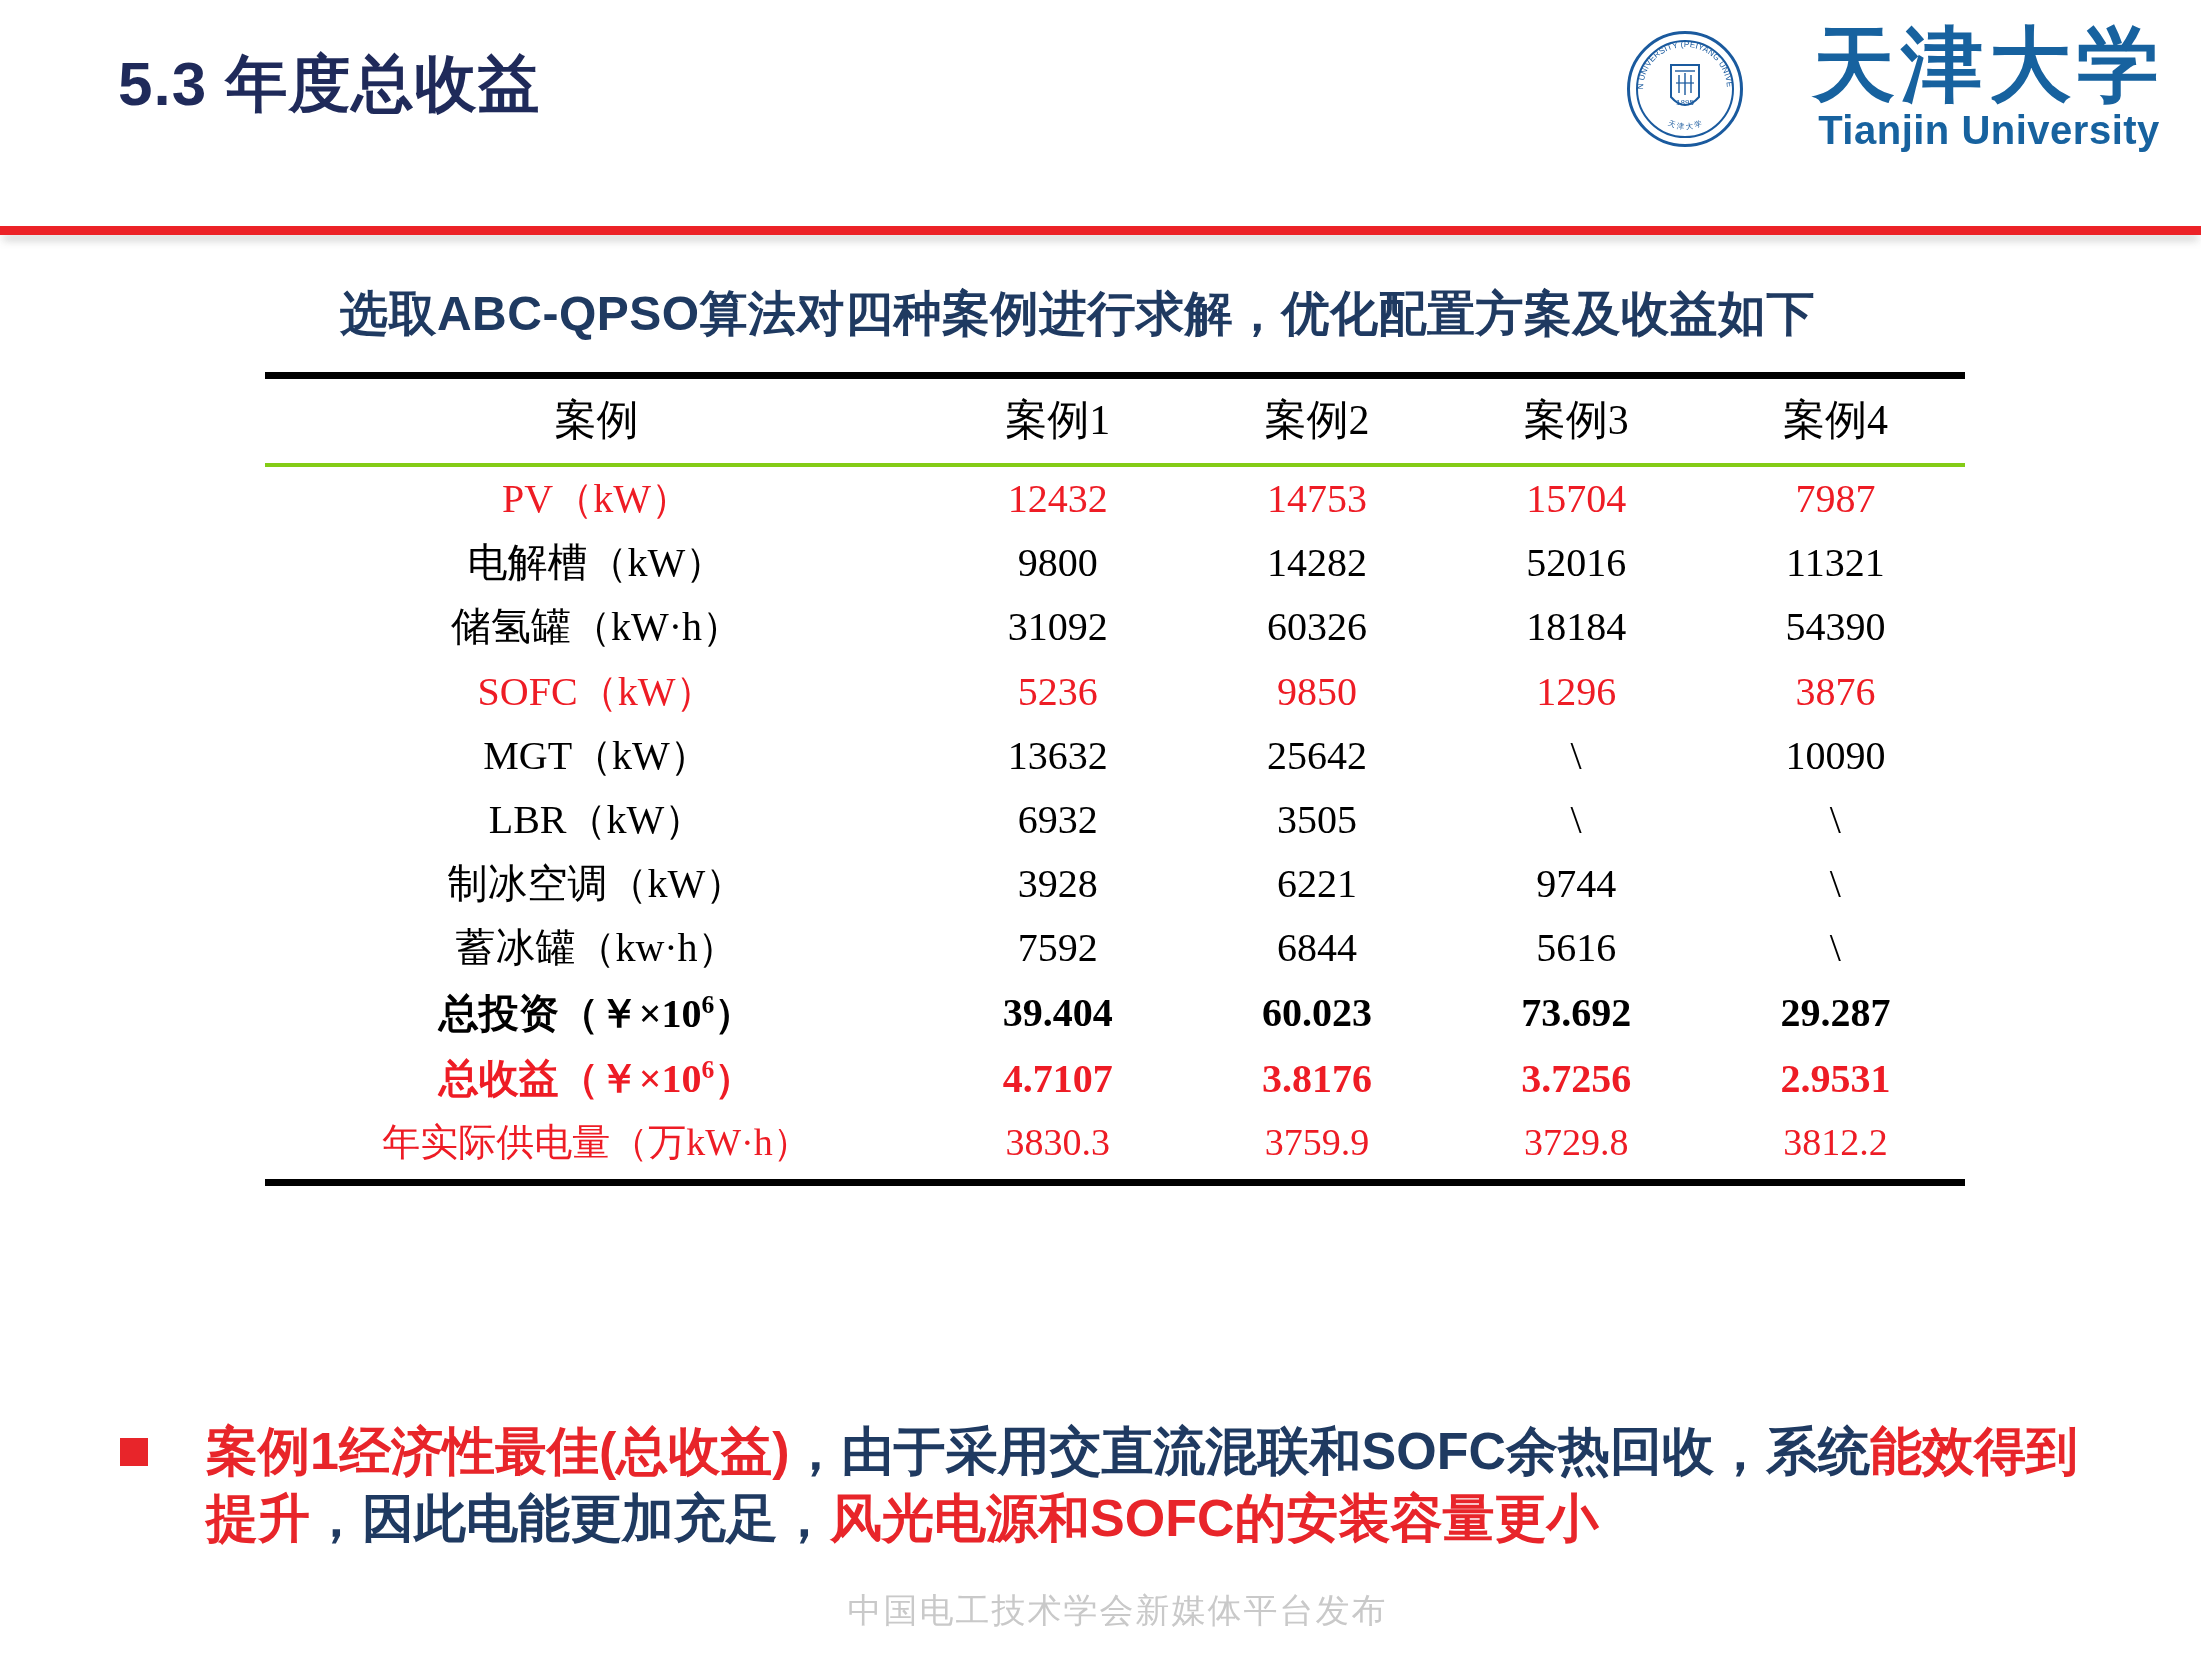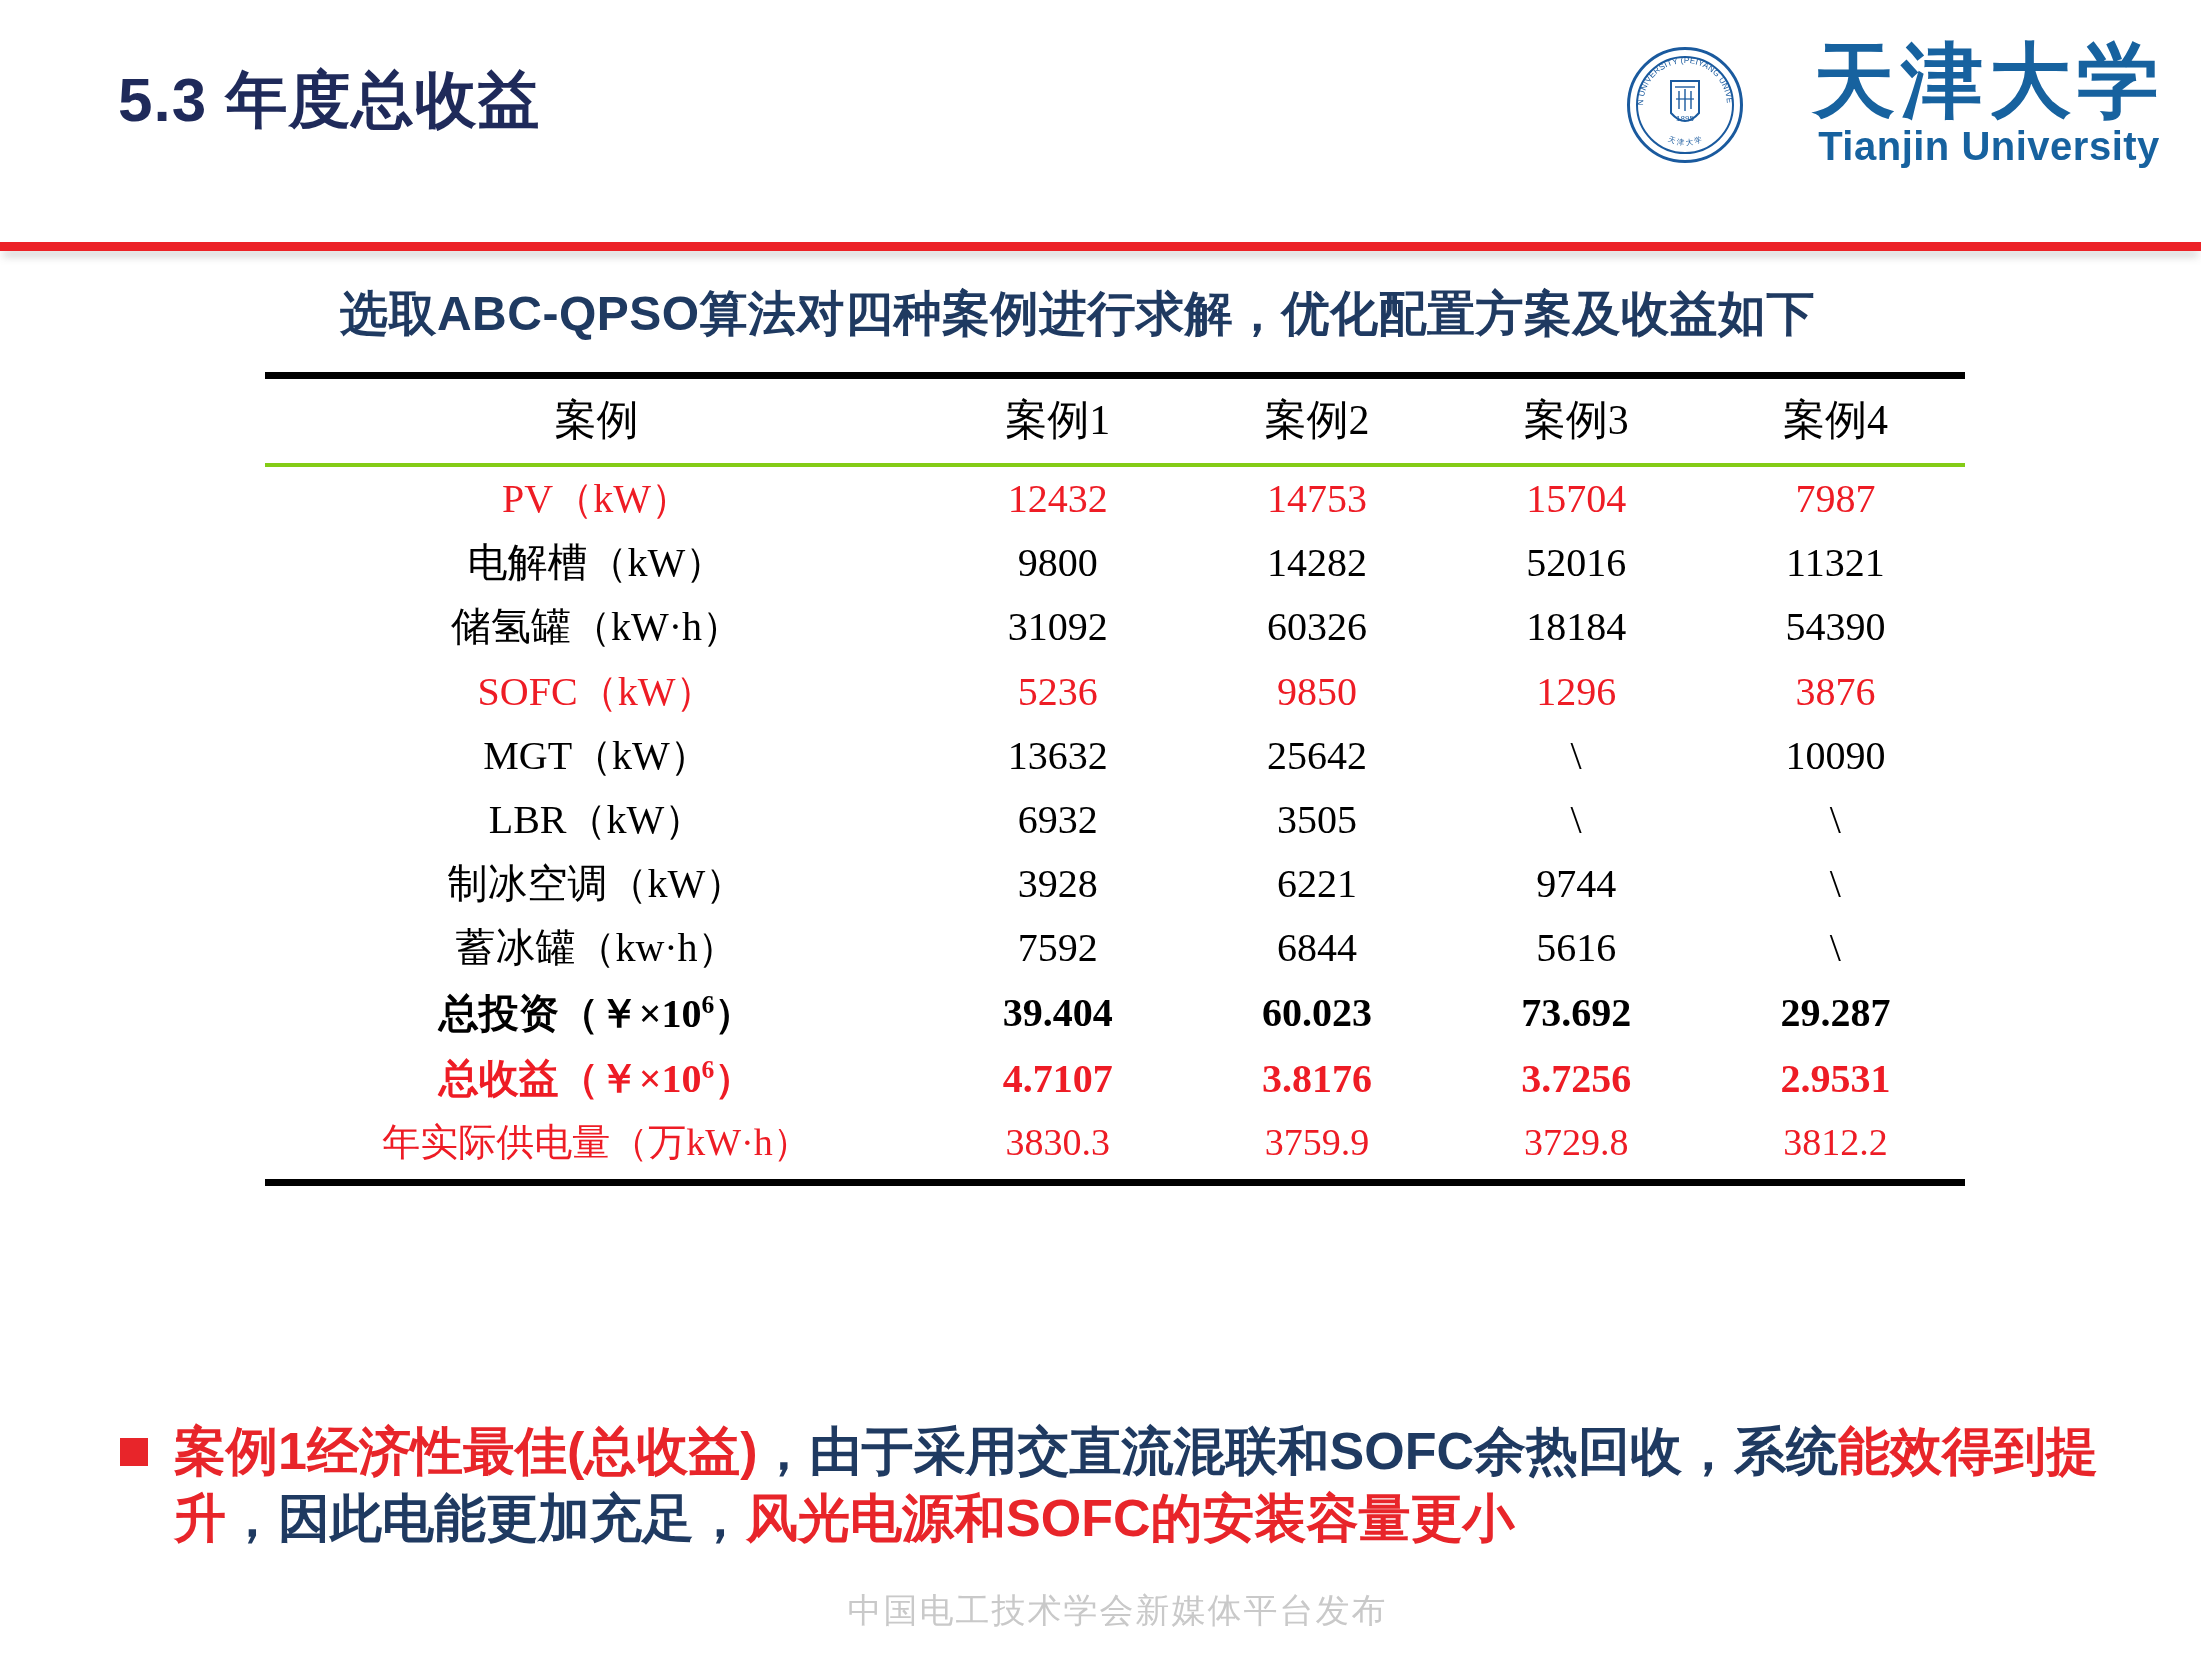--- a/index.html
+++ b/index.html
@@ -12,21 +12,21 @@
     width: 2201px;
     height: 1658px;
     background: #ffffff;
     overflow: hidden;
     font-family: "Liberation Serif", "DejaVu Serif", serif;
   }
 
   
   #header {
     position: absolute;
-    left: 0; top: 16px;
+    left: 0; top: 0;
     width: 2201px;
     height: 232px;
     text-decoration: underline;
   }
   #slide-title {
     position: absolute;
     left: 118px;
     top: 42px;
     font-family: "Liberation Sans", "DejaVu Sans", sans-serif;
     font-weight: bold;
@@ -171,20 +171,21 @@
     background: #e8252a;
     margin-top: 20px;
   }
   #bullet-text {
     font-family: "Liberation Sans", "DejaVu Sans", sans-serif;
     font-weight: bold;
     font-size: 52px;
     line-height: 1.28;
     color: #1f3a61;
     letter-spacing: 0px;
+    margin-left: 32px;
   }
   #bullet-text .r { color: #e8252a; }
   #bullet-text .n { color: #1f3a61; }
 
   
   #footer {
     position: absolute;
     left: 17px;
     top: 1588px;
     width: 2201px;

